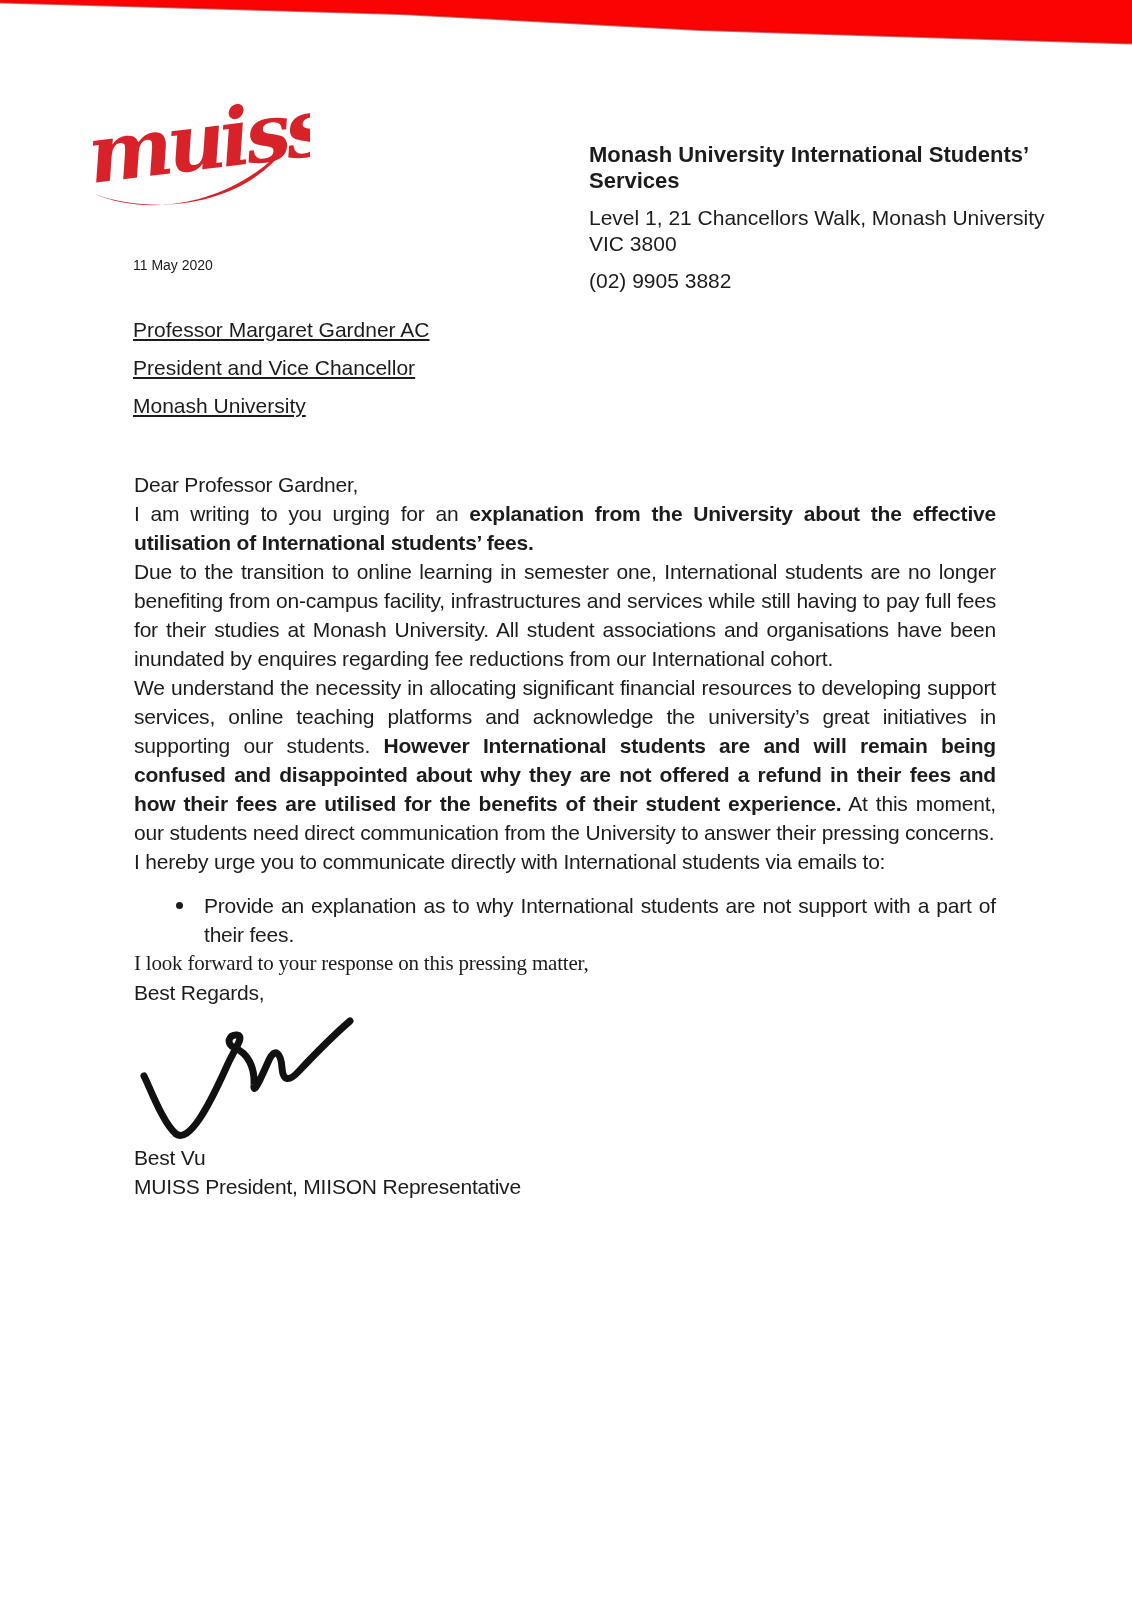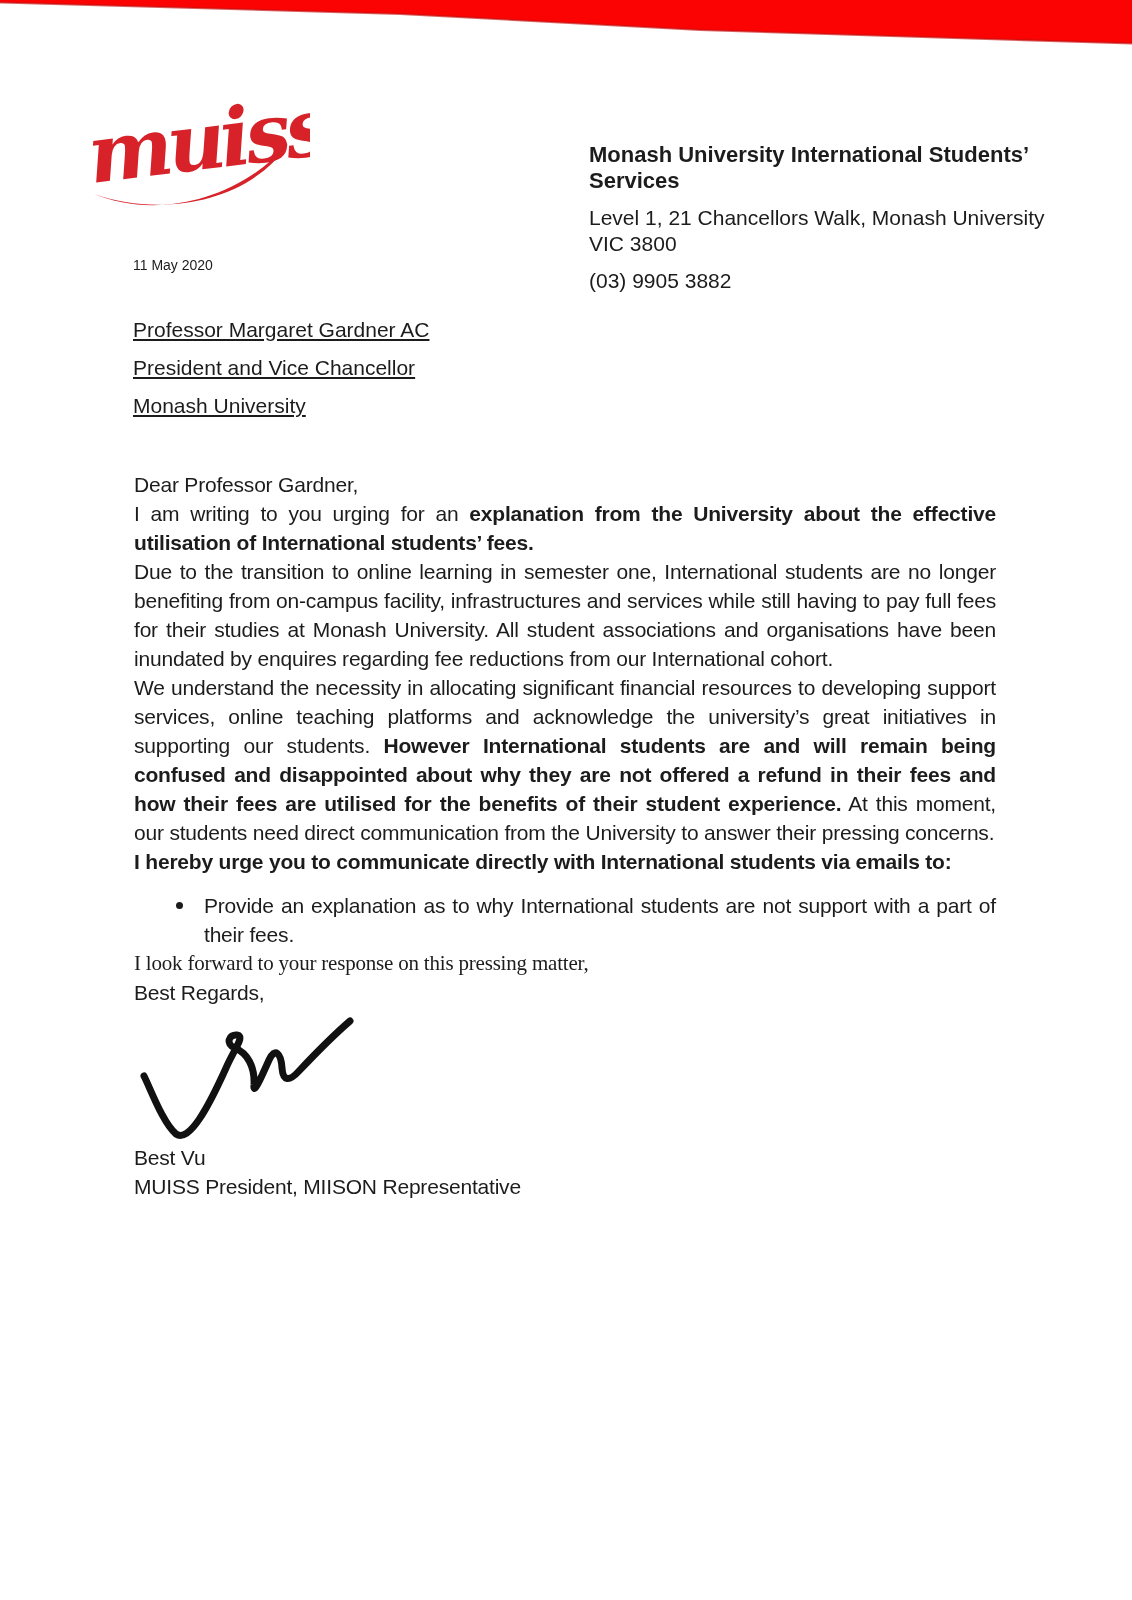--- a/index.html
+++ b/index.html
@@ -36,21 +36,21 @@
 
   .date-block{position:absolute;left:133px;top:251px;font-size:14px;line-height:29px;}
 
   .address-block{position:absolute;left:133px;top:311px;font-size:21px;line-height:38px;text-decoration:underline;}
 
   .letter-body{position:absolute;left:134px;top:470px;width:862px;font-size:21px;line-height:29px;letter-spacing:-0.2px;}
   .letter-body p{margin:0;}
   .salutation{margin:0;}
   .para{margin-top:13px;text-align:justify;}
   .b{font-weight:bold;}
-  .urge{margin-top:15px;font-weight:bold;}
+  .urge{margin-top:15px;font-weight:normal;}
   .bullets{margin-top:15px;}
   .bullet{position:relative;padding-left:70px;text-align:justify;}
   .bullet + .bullet{margin-top:18px;}
   .bullet::before{
     content:"";position:absolute;left:42px;top:11px;
     width:7px;height:7px;border-radius:50%;background:var(--ink);
   }
   .lookforward{margin-top:19px;font-family:Liberation Serif, serif;}
   .signoff{margin-top:27px;}
   .sig-svg{display:block;margin:6px 0 0 4px;}
@@ -71,21 +71,21 @@
   <div class="logo-wrap">
     <svg width="228" height="146" viewBox="0 0 228 146" aria-hidden="true">
       <text class="logo-text" x="6" y="94" font-size="80" transform="rotate(-7 114 70)">muiss</text>
       <path class="logo-swoosh" d="M12,118 C70,142 152,128 206,68 C168,126 80,142 12,118 Z"></path>
     </svg>
   </div>
 
   <div class="letterhead">
     <p class="org">Monash University International Students’ Services</p>
     <p class="line">Level 1, 21 Chancellors Walk, Monash University VIC 3800</p>
-    <p class="line">(03) 9905 3882</p>
+    <p class="line">(02) 9905 3882</p>
   </div>
 
   <div class="date-block">11 May 2020</div>
 
   <div class="address-block">
     <div>Professor Margaret Gardner AC</div>
     <div>President and Vice Chancellor</div>
     <div>Monash University</div>
   </div>
 

